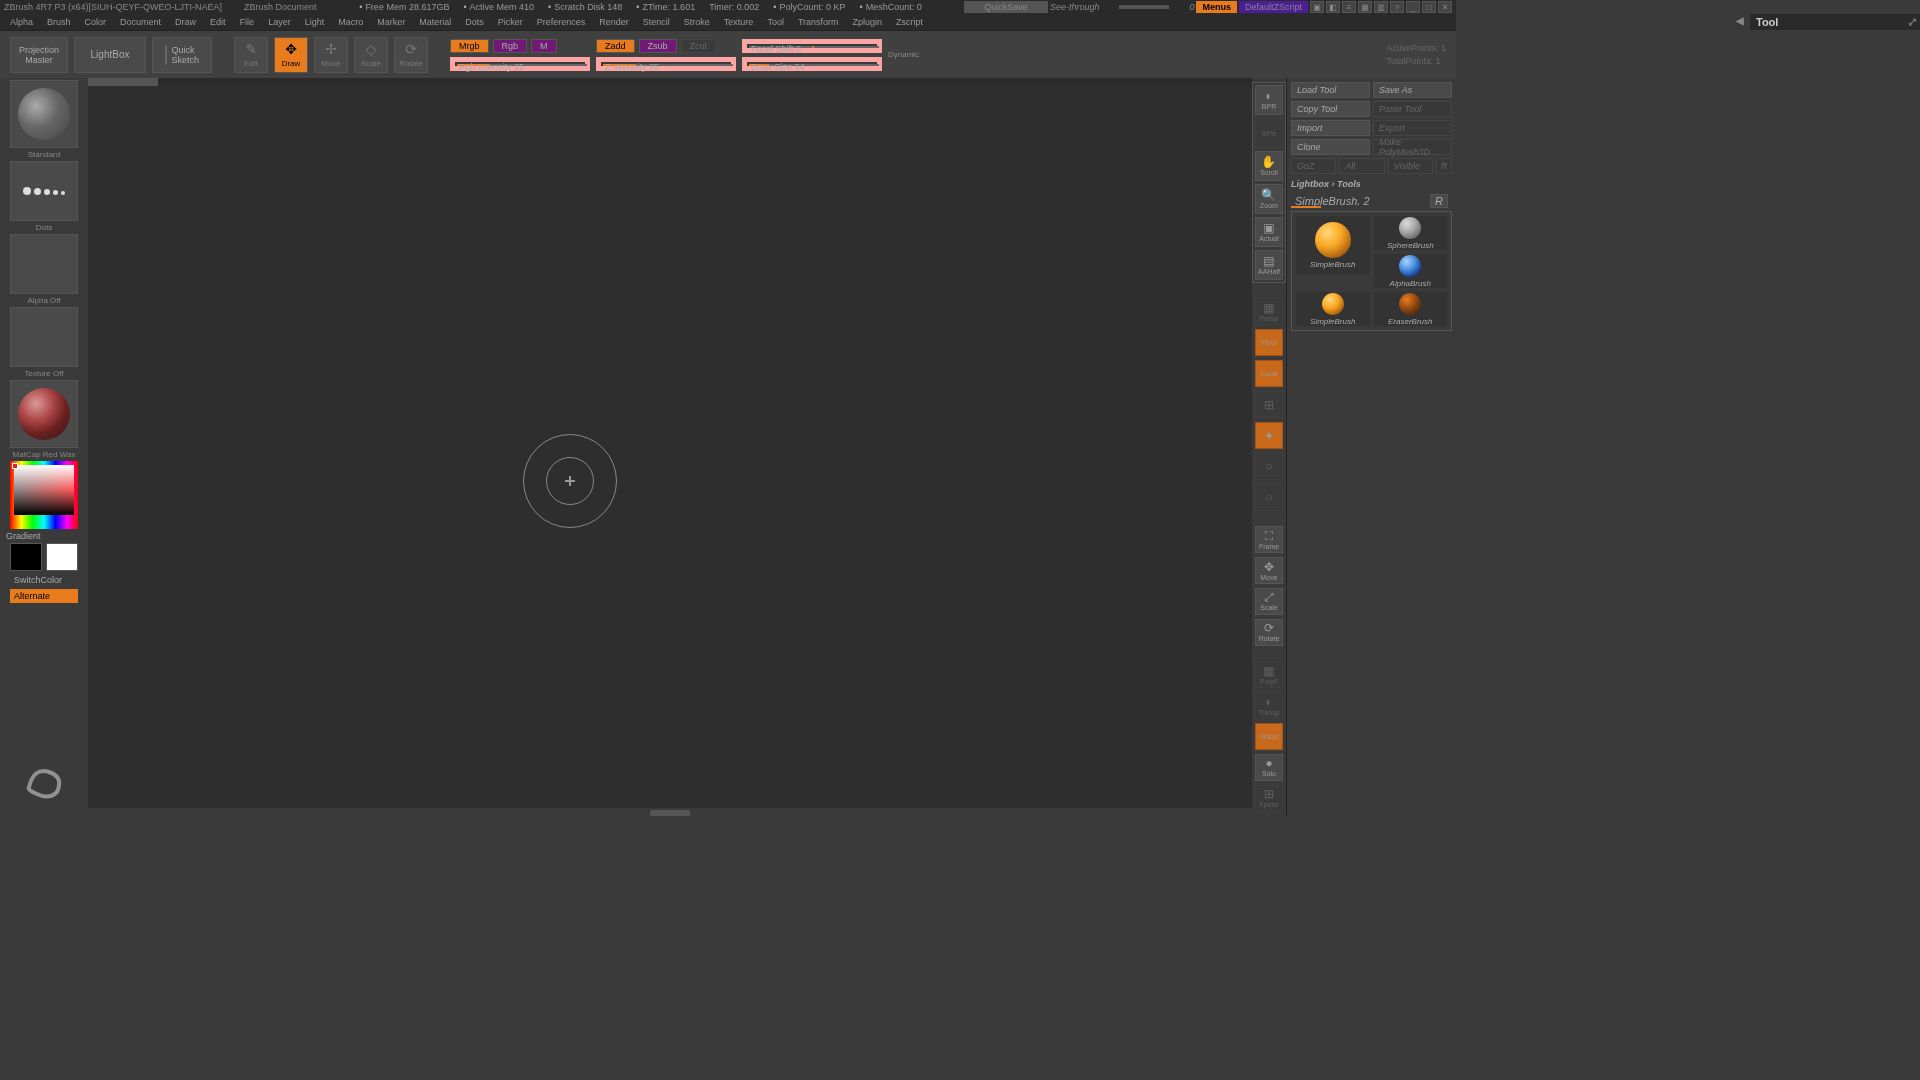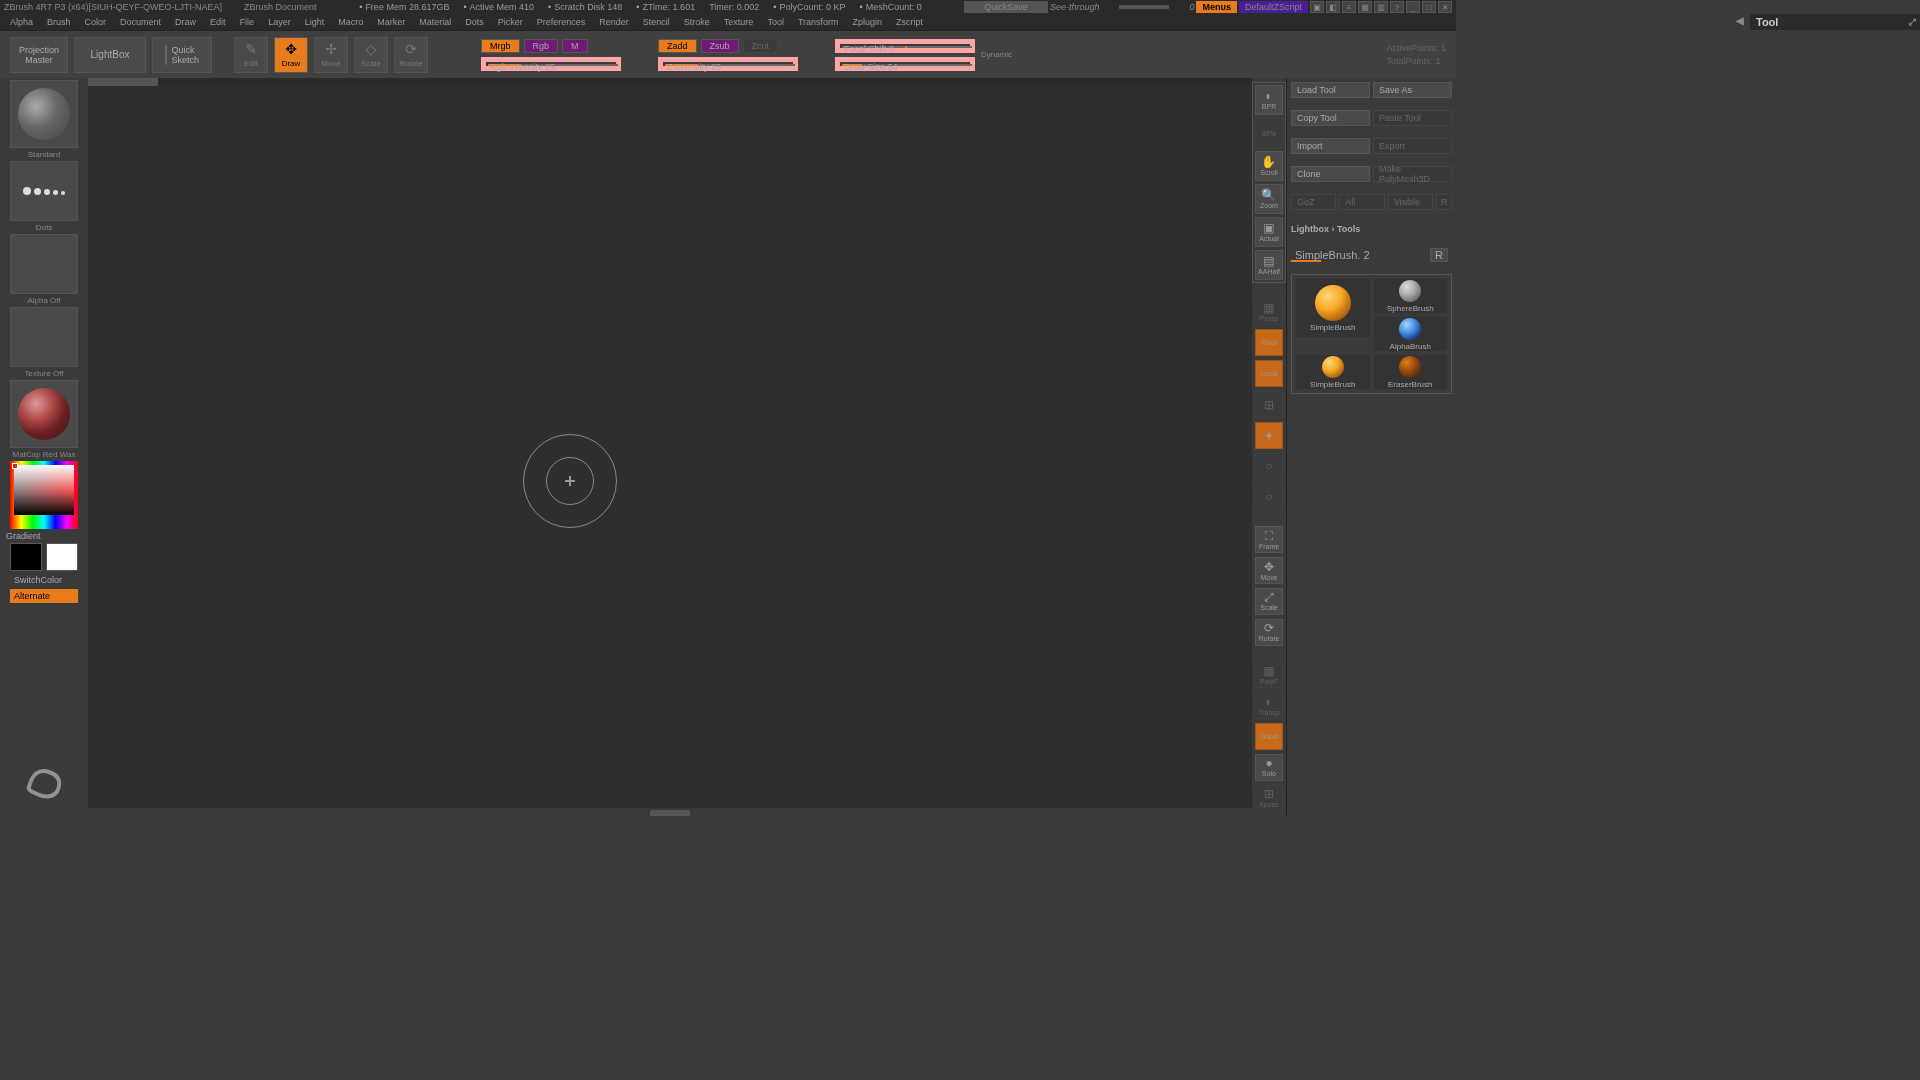--- a/index.html
+++ b/index.html
@@ -34,21 +34,21 @@
 .shelf .lightbox { width: 72px; height: 36px; background: #4a4a4a; border: 1px solid #555; display: flex; align-items: center; justify-content: center; font-size: 10px; cursor: pointer; }
 .shelf .quicksketch { width: 60px; height: 36px; background: #4a4a4a; border: 1px solid #555; display: flex; align-items: center; gap: 4px; padding: 0 12px; font-size: 9px; line-height: 10px; cursor: pointer; }
 .shelf .quicksketch .qicon { width: 14px; height: 20px; background: #666; border-radius: 2px; }
 .shelf .sep { width: 10px; }
 .shelf .modebtn { width: 34px; height: 36px; border: 1px solid #555; background: #4a4a4a; display: flex; flex-direction: column; align-items: center; justify-content: center; gap: 2px; font-size: 8px; cursor: pointer; color: #777; }
 .shelf .modebtn.active { background: #e87b1c; color: #000; }
 .shelf .modebtn .mic { width: 16px; height: 16px; display: flex; align-items: center; justify-content: center; font-size: 14px; }
 .shelf .chanbtn { height: 14px; padding: 0 8px; background: #701a75; border: 1px solid #555; font-size: 9px; display: flex; align-items: center; cursor: pointer; }
 .shelf .chanbtn.active { background: #e87b1c; color: #000; }
 .shelf .chanbtn.disabled { background: #3a3a3a; color: #666; border-color: #444; }
-.shelf .chancol { display: flex; flex-direction: column; gap: 4px; margin-left: 31px; }
+.shelf .chancol { display: flex; flex-direction: column; gap: 4px; }
 .shelf .chanrow { display: flex; gap: 4px; }
 .shelf .slider { width: 140px; height: 14px; position: relative; font-size: 9px; display: flex; align-items: flex-start; padding: 0 4px; background: #3a3a3a; border: 5px solid #fca5a5; }
 .shelf .slider .track { position: absolute; left: 2px; bottom: 0; height: 2px; background: #666; }
 .shelf .slider .fill { position: absolute; left: 2px; bottom: 0; height: 2px; background: #e87b1c; }
 .shelf .slider .label { z-index: 1; }
 .shelf .rightinfo { margin-left: auto; font-size: 9px; color: #666; display: flex; flex-direction: column; gap: 3px; }
 .shelf .dynamic { font-size: 8px; color: #888; text-align: right; margin-right: 8px; }
 
 
 .main { display: flex; height: calc(100% - 14px - 16px - 48px); }
@@ -91,21 +91,21 @@
 
 .rightdock { width: 34px; background: #3a3a3a; display: flex; flex-direction: column; align-items: center; padding: 4px 0; gap: 4px; }
 .rightdock .rbtn { width: 28px; height: 30px; background: #4a4a4a; border: 1px solid #555; display: flex; flex-direction: column; align-items: center; justify-content: center; gap: 1px; font-size: 7px; cursor: pointer; color: #999; }
 .rightdock .rbtn.orange { background: #c8681a; border-color: #a05515; }
 .rightdock .rbtn.dim { opacity: 0.4; background: #3a3a3a; border-color: #444; }
 .rightdock .rbtn .ric { font-size: 12px; line-height: 12px; }
 .rightdock .section-gap { height: 8px; }
 .rightdock .topgroup { border: 1px solid #555; padding: 2px; display:flex; flex-direction:column; gap:3px; }
 
 
-.toolpanel { width: 170px; background: #3a3a3a; border-left: 1px solid #222; padding: 4px; display: flex; flex-direction: column; gap: 12px; }
+.toolpanel { width: 170px; background: #3a3a3a; border-left: 1px solid #222; padding: 4px; display: flex; flex-direction: column; gap: 3px; font-style: italic; }
 .toolpanel .trow { display: flex; gap: 3px; }
 .toolpanel .tbtn { flex: 1; height: 16px; background: #4a4a4a; border: 1px solid #555; font-size: 9px; display: flex; align-items: center; padding: 0 5px; cursor: pointer; }
 .toolpanel .tbtn.disabled { background: #383838; color: #666; border-color: #444; }
 .toolpanel .tbtn.micro { flex: 0 0 16px; padding: 0; justify-content: center; }
 .toolpanel .section-label { font-size: 9px; color: #aaa; padding: 2px 0; font-weight: bold; }
 .toolpanel .simplebrush { height: 14px; background: #3a3a3a; font-size: 11px; display:flex; align-items:center; padding:0 4px; position: relative; }
 .toolpanel .simplebrush .bar { position:absolute; left:0; bottom:0; width:30px; height:2px; background:#e87b1c; }
 .toolpanel .thumbs { border: 1px solid #555; padding: 4px; display: grid; grid-template-columns: 1fr 1fr; gap: 4px; }
 .toolpanel .thumb { height: 58px; background: #333; display: flex; flex-direction: column; align-items: center; justify-content: center; gap: 2px; font-size: 8px; cursor: pointer; }
 .toolpanel .thumb .tball { width: 36px; height: 36px; border-radius: 50%; }

